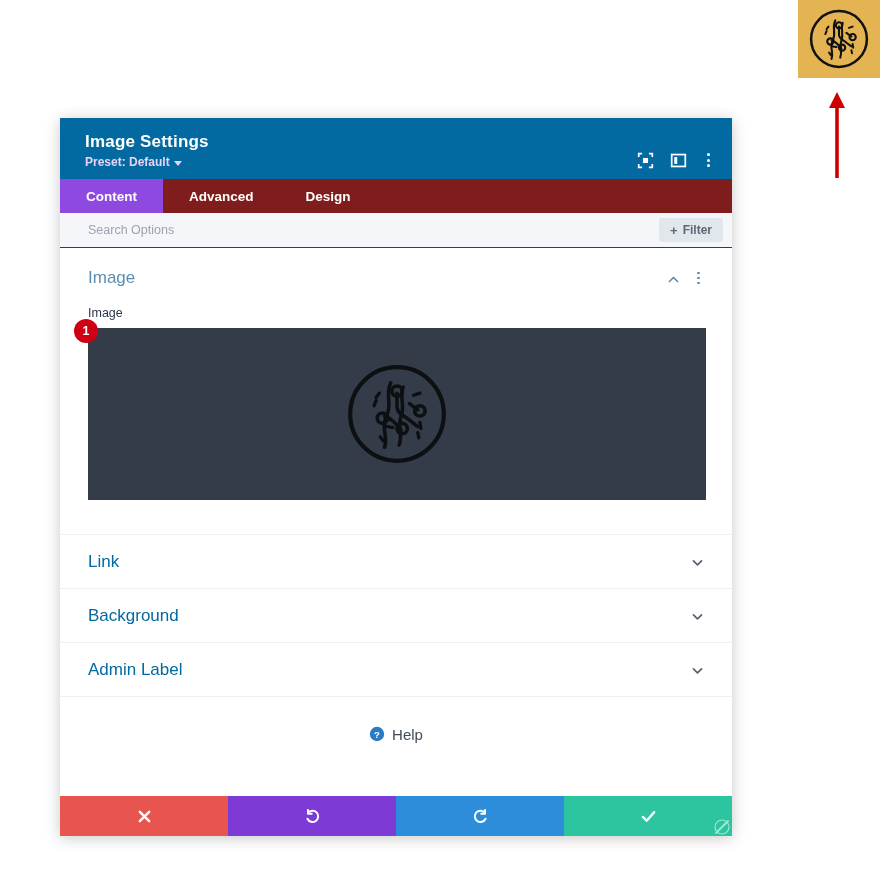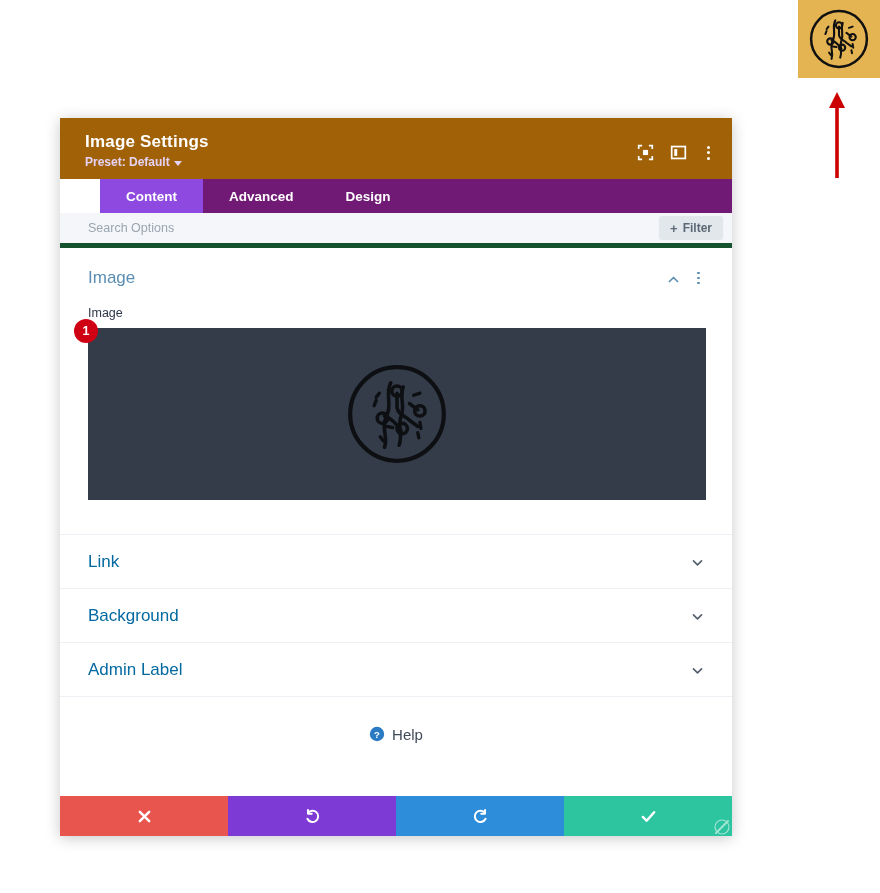--- a/index.html
+++ b/index.html
@@ -21,48 +21,48 @@
   
   .annot-arrow { position: absolute; left: 820px; top: 90px; width: 34px; height: 90px; }
 
   
   .modal {
     position: absolute; left: 60px; top: 118px; width: 672px; height: 718px;
     background: #ffffff; box-shadow: 0 2px 14px rgba(0,0,0,.22);
     display: flex; flex-direction: column; overflow: hidden;
   }
   .modal-header {
-    background: #a16207; padding: 14px 18px 10px 25px;
-    display: flex; align-items: center; justify-content: space-between;
+    background: #0369a1; padding: 14px 18px 10px 25px;
+    display: flex; align-items: flex-end; justify-content: space-between;
   }
   .title-wrap { display: flex; flex-direction: column; gap: 3px; }
   .modal-title { color: #fff; font-size: 17px; font-weight: bold; letter-spacing: .2px; }
   .preset-row { display: flex; align-items: center; gap: 4px; }
   .preset-label { color: #e5d3f7; font-size: 12px; font-weight: bold; }
   .caret-down-sm {
     width: 0; height: 0; border-left: 4px solid transparent; border-right: 4px solid transparent;
     border-top: 5px solid #e5d3f7; margin-top: 2px;
   }
   .header-icons { display: flex; align-items: center; gap: 16px; padding-top: 4px; }
   .hicon { width: 17px; height: 17px; display: block; cursor: pointer; }
   .dots-v { display: flex; flex-direction: column; gap: 2.5px; align-items: center; cursor: pointer; padding: 2px 4px; }
   .dots-v i { width: 3px; height: 3px; border-radius: 50%; background: #fff; display: block; }
 
   
-  .tabbar { background: #701a75; display: flex; height: 34px; margin-left: 40px; }
+  .tabbar { background: #7f1d1d; display: flex; height: 34px; }
   .tab {
     color: #fff; font-size: 13.5px; font-weight: bold;
     display: flex; align-items: center; padding: 0 26px; cursor: pointer; white-space: nowrap;
   }
   .tab.active { background: #8e4ae0; }
 
   
   .searchbar {
     background: #f4f6f9; height: 35px; display: flex; align-items: center;
-    justify-content: space-between; padding: 0 9px 0 28px; border-bottom: 5px solid #14532d;
+    justify-content: space-between; padding: 0 9px 0 28px; border-bottom: 1px solid #14532d;
   }
   .search-input {
     border: none; background: transparent; outline: none;
     font-family: "Liberation Sans", sans-serif; font-size: 12.5px; color: #4a5568; width: 420px;
   }
   .search-input::placeholder { color: #9aa5b1; }
   .filter-btn {
     background: #e2e7ec; color: #5b6876; border: none; border-radius: 3px;
     font-family: "Liberation Sans", sans-serif; font-size: 12px; font-weight: bold;
     padding: 5px 11px; display: flex; align-items: center; gap: 5px; cursor: pointer;

